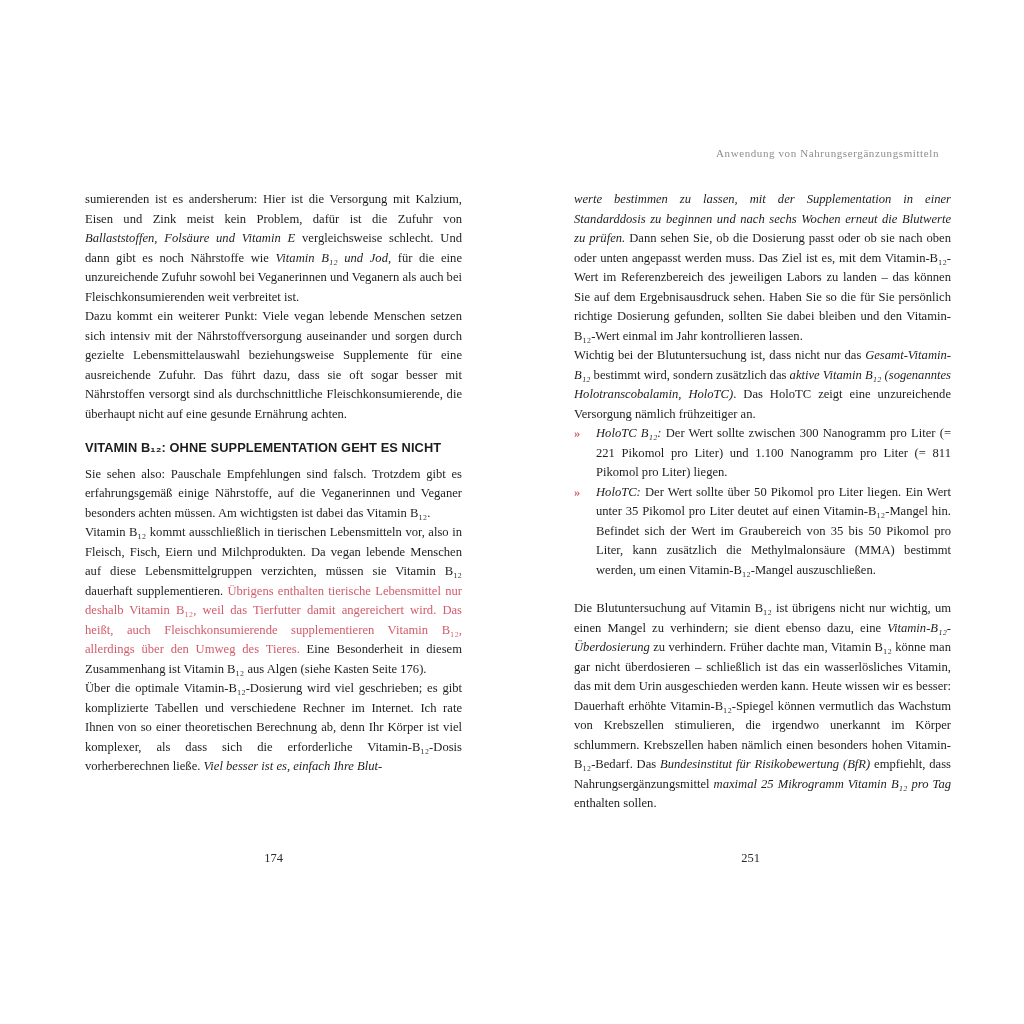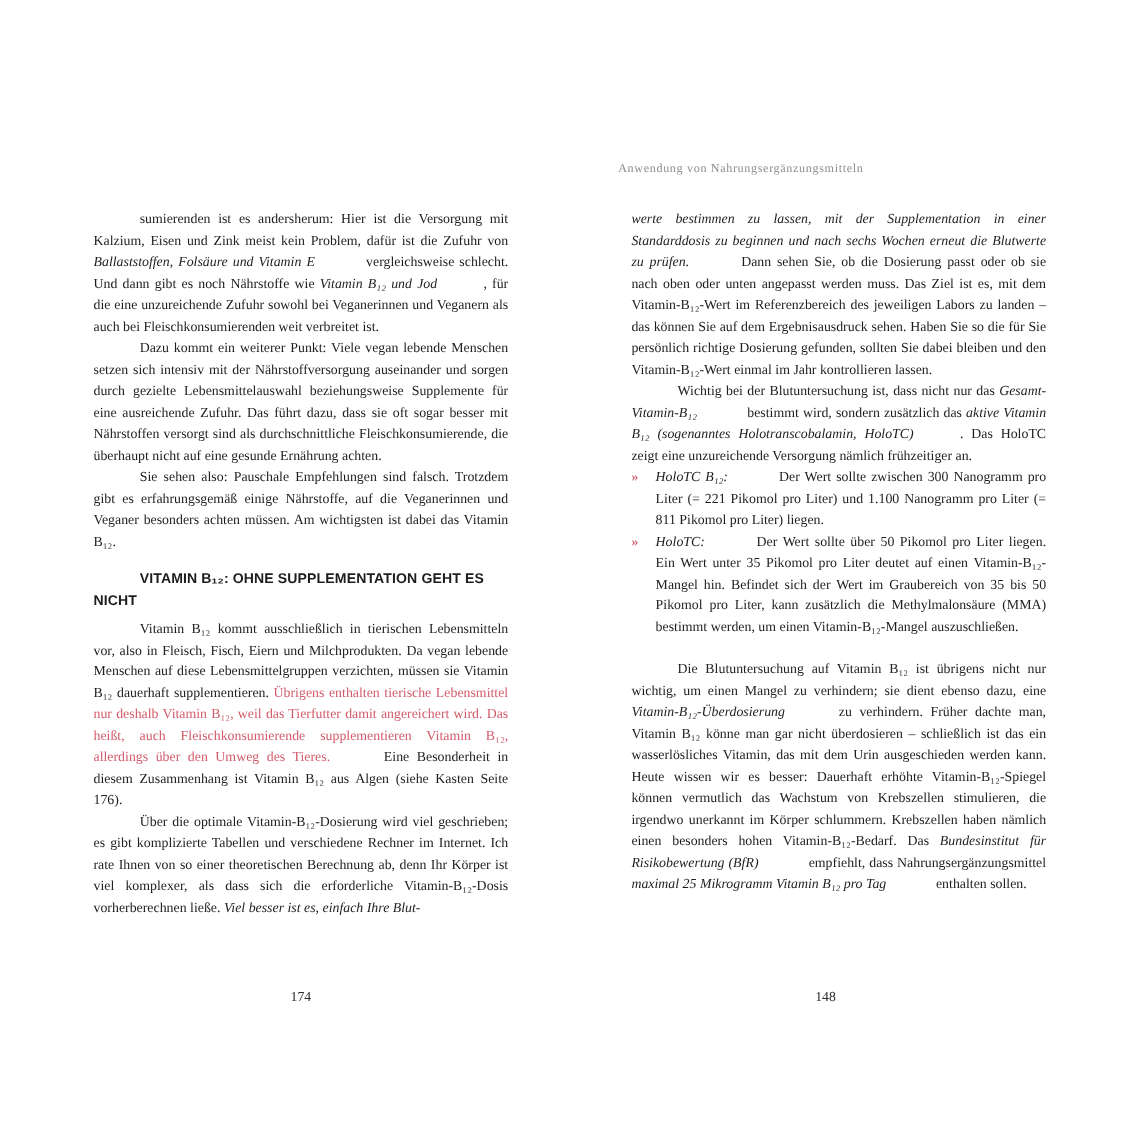--- a/index.html
+++ b/index.html
@@ -6,21 +6,21 @@
   html, body { width:1024px; height:1024px; }
   body {
     background:#ffffff;
     font-family:"Liberation Serif","DejaVu Serif",serif;
     color:var(--body-color,#1d1d1d);
   }
   .spread { position:relative; width:1024px; height:1024px; overflow:hidden; background:#ffffff; }
 
   .running-head {
     position:absolute; top:147px; left:562px; width:377px;
-    font-size:11px; letter-spacing:0.6px;
+    text-align:right; font-size:11px; letter-spacing:0.6px;
     color:var(--head-gray,#8d8d8d);
   }
 
   .col {
     position:absolute; top:190px; width:377px;
     font-size:12.6px; line-height:19.5px;
     text-align:justify;
     hyphens:auto; -webkit-hyphens:auto;
   }
   .col-left  { left:85px; }
@@ -32,53 +32,53 @@
     font-weight:bold; font-size:12.8px; letter-spacing:0.1px;
     margin-top:14px; margin-bottom:7px; text-align:left;
   }
   .li { position:relative; padding-left:22px; }
   .li .marker {
     position:absolute; left:0; top:0;
     color:var(--accent,#d25b6a); font-weight:bold;
   }
   .gap { height:19px; }
 
-  .run-n { font-style:normal;margin-left:42px; }
+  .run-n { font-style:normal; }
   .run-i { font-style:italic; }
   .run-ri { color:var(--accent,#d25b6a); }
 
   .pagenum {
     position:absolute; top:851px; width:377px; text-align:center;
-    font-size:12.5px; color:#2b2b2b;margin-top:48px;
+    font-size:12.5px; color:#2b2b2b;
   }
   .pagenum-left  { left:85px; }
   .pagenum-right { left:562px; }
 </style>
 </head>
 <body>
 
 <div class="spread">
 
   <div class="running-head">Anwendung von Nahrungsergänzungsmitteln</div>
 
   <div class="col col-left">
       <div class="block p"><span class="run-n">sumierenden ist es andersherum: Hier ist die Versorgung mit Kalzium, Eisen und Zink meist kein Problem, dafür ist die Zufuhr von </span><span class="run-i">Ballaststoffen, Folsäure und Vitamin E</span><span class="run-n"> vergleichsweise schlecht. Und dann gibt es noch Nährstoffe wie </span><span class="run-i">Vitamin B₁₂ und Jod</span><span class="run-n">, für die eine unzureichende Zufuhr sowohl bei Veganerinnen und Veganern als auch bei Fleischkonsumierenden weit verbreitet ist.</span></div>
       <div class="block p"><span class="run-n">Dazu kommt ein weiterer Punkt: Viele vegan lebende Menschen setzen sich intensiv mit der Nährstoffversorgung auseinander und sorgen durch gezielte Lebensmittelauswahl beziehungsweise Supplemente für eine ausreichende Zufuhr. Das führt dazu, dass sie oft sogar besser mit Nährstoffen versorgt sind als durchschnittliche Fleischkonsumierende, die überhaupt nicht auf eine gesunde Ernährung achten.</span></div>
+      <div class="block h2"><span class="run-n">VITAMIN B₁₂: OHNE SUPPLEMENTATION GEHT ES NICHT</span></div>
       <div class="block p"><span class="run-n">Sie sehen also: Pauschale Empfehlungen sind falsch. Trotzdem gibt es erfahrungsgemäß einige Nährstoffe, auf die Veganerinnen und Veganer besonders achten müssen. Am wichtigsten ist dabei das Vitamin B₁₂.</span></div>
-      <div class="block h2"><span class="run-n">VITAMIN B₁₂: OHNE SUPPLEMENTATION GEHT ES NICHT</span></div>
       <div class="block p"><span class="run-n">Vitamin B₁₂ kommt ausschließlich in tierischen Lebensmitteln vor, also in Fleisch, Fisch, Eiern und Milchprodukten. Da vegan lebende Menschen auf diese Lebensmittelgruppen verzichten, müssen sie Vitamin B₁₂ dauerhaft supplementieren. </span><span class="run-ri">Übrigens enthalten tierische Lebensmittel nur deshalb Vitamin B₁₂, weil das Tierfutter damit angereichert wird. Das heißt, auch Fleischkonsumierende supplementieren Vitamin B₁₂, allerdings über den Umweg des Tieres.</span><span class="run-n"> Eine Besonderheit in diesem Zusammenhang ist Vitamin B₁₂ aus Algen (siehe Kasten Seite 176).</span></div>
       <div class="block p"><span class="run-n">Über die optimale Vitamin-B₁₂-Dosierung wird viel geschrieben; es gibt komplizierte Tabellen und verschiedene Rechner im Internet. Ich rate Ihnen von so einer theoretischen Berechnung ab, denn Ihr Körper ist viel komplexer, als dass sich die erforderliche Vitamin-B₁₂-Dosis vorherberechnen ließe. </span><span class="run-i">Viel besser ist es, einfach Ihre Blut-</span></div>
     </div>
 
   <div class="col col-right">
       <div class="block p"><span class="run-i">werte bestimmen zu lassen, mit der Supplementation in einer Standarddosis zu beginnen und nach sechs Wochen erneut die Blutwerte zu prüfen.</span><span class="run-n"> Dann sehen Sie, ob die Dosierung passt oder ob sie nach oben oder unten angepasst werden muss. Das Ziel ist es, mit dem Vitamin-B₁₂-Wert im Referenzbereich des jeweiligen Labors zu landen – das können Sie auf dem Ergebnisausdruck sehen. Haben Sie so die für Sie persönlich richtige Dosierung gefunden, sollten Sie dabei bleiben und den Vitamin-B₁₂-Wert einmal im Jahr kontrollieren lassen.</span></div>
       <div class="block p"><span class="run-n">Wichtig bei der Blutuntersuchung ist, dass nicht nur das </span><span class="run-i">Gesamt-Vitamin-B₁₂</span><span class="run-n"> bestimmt wird, sondern zusätzlich das </span><span class="run-i">aktive Vitamin B₁₂ (sogenanntes Holotranscobalamin, HoloTC)</span><span class="run-n">. Das HoloTC zeigt eine unzureichende Versorgung nämlich frühzeitiger an.</span></div>
       <div class="block li"><span class="marker">»</span><span class="run-i">HoloTC B₁₂:</span><span class="run-n"> Der Wert sollte zwischen 300 Nanogramm pro Liter (= 221 Pikomol pro Liter) und 1.100 Nanogramm pro Liter (= 811 Pikomol pro Liter) liegen.</span></div>
       <div class="block li"><span class="marker">»</span><span class="run-i">HoloTC:</span><span class="run-n"> Der Wert sollte über 50 Pikomol pro Liter liegen. Ein Wert unter 35 Pikomol pro Liter deutet auf einen Vitamin-B₁₂-Mangel hin. Befindet sich der Wert im Graubereich von 35 bis 50 Pikomol pro Liter, kann zusätzlich die Methylmalonsäure (MMA) bestimmt werden, um einen Vitamin-B₁₂-Mangel auszuschließen.</span></div>
       <div class="gap"></div>
       <div class="block p"><span class="run-n">Die Blutuntersuchung auf Vitamin B₁₂ ist übrigens nicht nur wichtig, um einen Mangel zu verhindern; sie dient ebenso dazu, eine </span><span class="run-i">Vitamin-B₁₂-Überdosierung</span><span class="run-n"> zu verhindern. Früher dachte man, Vitamin B₁₂ könne man gar nicht überdosieren – schließlich ist das ein wasserlösliches Vitamin, das mit dem Urin ausgeschieden werden kann. Heute wissen wir es besser: Dauerhaft erhöhte Vitamin-B₁₂-Spiegel können vermutlich das Wachstum von Krebszellen stimulieren, die irgendwo unerkannt im Körper schlummern. Krebszellen haben nämlich einen besonders hohen Vitamin-B₁₂-Bedarf. Das </span><span class="run-i">Bundesinstitut für Risikobewertung (BfR)</span><span class="run-n"> empfiehlt, dass Nahrungsergänzungsmittel </span><span class="run-i">maximal 25 Mikrogramm Vitamin B₁₂ pro Tag</span><span class="run-n"> enthalten sollen.</span></div>
     </div>
 
   <div class="pagenum pagenum-left">174</div>
 
-  <div class="pagenum pagenum-right">148</div>
+  <div class="pagenum pagenum-right">251</div>
 
 </div>
 
 </body></html>

